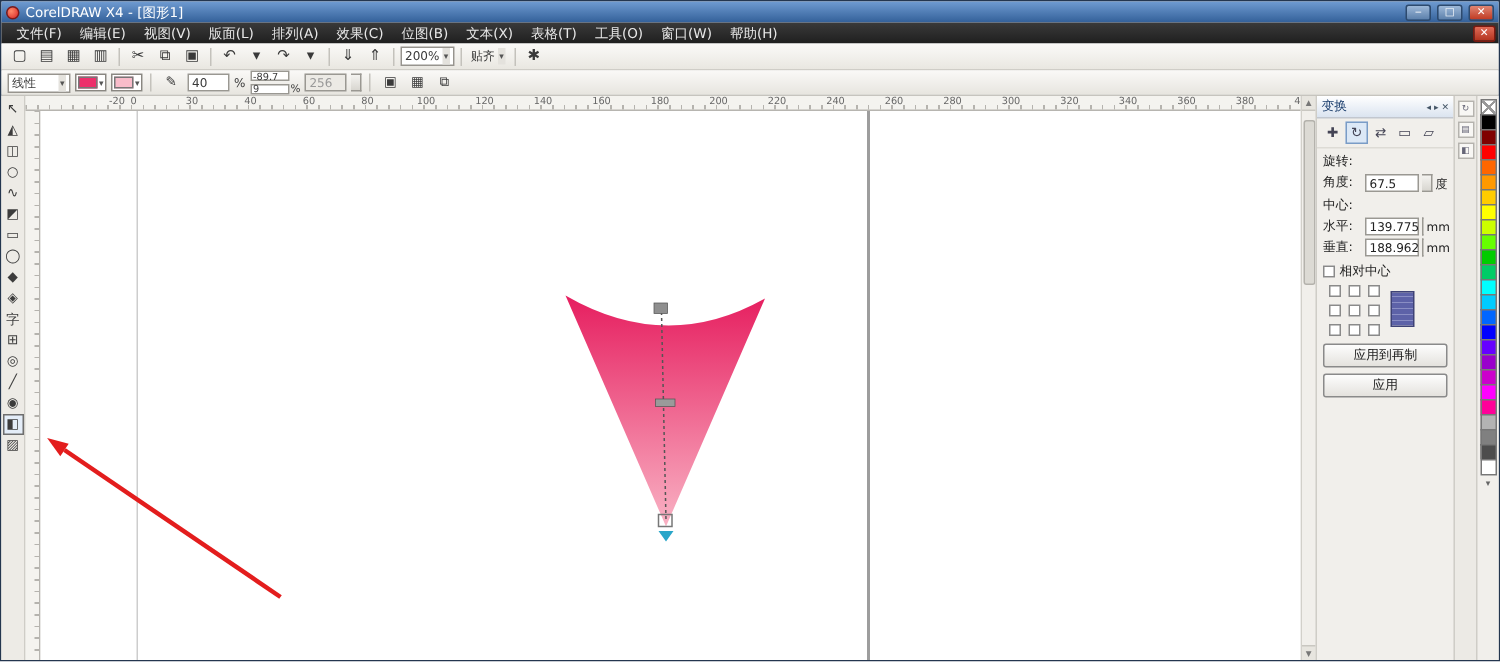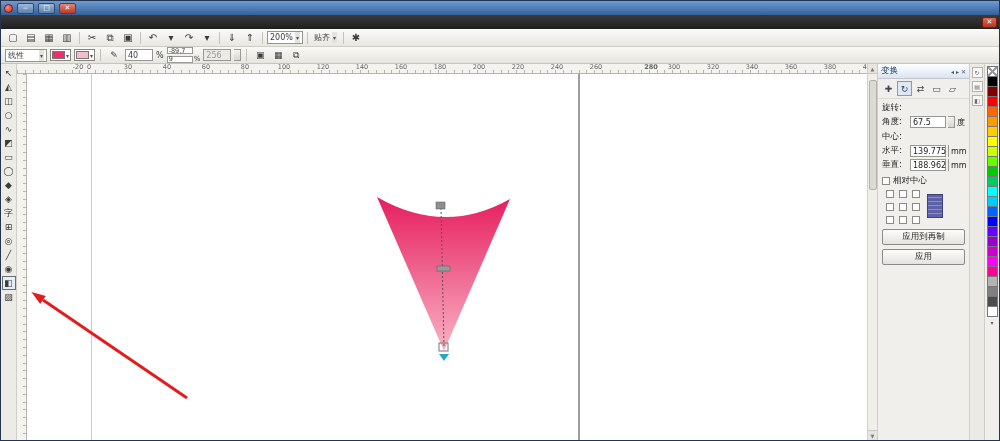--- a/index.html
+++ b/index.html
@@ -112,26 +112,41 @@
 
   .overlay { position:absolute; left:0; top:0; z-index:50; pointer-events:none; }
 </style>
 </head>
 <body>
 
 <div class="window">
 
   <div class="titlebar">
     <span class="app-icon"></span>
+    <span class="title-text">CorelDRAW X4 - [图形1]</span>
     <span class="winbtn">‒</span>
     <span class="winbtn">□</span>
     <span class="winbtn close">✕</span>
   </div>
 
   <div class="menubar">
+    <span id="menu-items" style="display:flex">
+        <span class="menu-item">文件(F)</span>
+        <span class="menu-item">编辑(E)</span>
+        <span class="menu-item">视图(V)</span>
+        <span class="menu-item">版面(L)</span>
+        <span class="menu-item">排列(A)</span>
+        <span class="menu-item">效果(C)</span>
+        <span class="menu-item">位图(B)</span>
+        <span class="menu-item">文本(X)</span>
+        <span class="menu-item">表格(T)</span>
+        <span class="menu-item">工具(O)</span>
+        <span class="menu-item">窗口(W)</span>
+        <span class="menu-item">帮助(H)</span>
+      </span>
     <span class="menu-spacer"></span>
     <span class="doc-close">✕</span>
   </div>
 
   <div class="toolbar">
     <span id="tb-buttons">
         <span class="tb-btn">▢</span>
         <span class="tb-btn">▤</span>
         <span class="tb-btn">▦</span>
         <span class="tb-btn">▥</span>
@@ -234,21 +249,21 @@
           <span class="rlabel" style="left: 228px;">80</span>
           <span class="rlabel" style="left: 267px;">100</span>
           <span class="rlabel" style="left: 306px;">120</span>
           <span class="rlabel" style="left: 345px;">140</span>
           <span class="rlabel" style="left: 384px;">160</span>
           <span class="rlabel" style="left: 423px;">180</span>
           <span class="rlabel" style="left: 462px;">200</span>
           <span class="rlabel" style="left: 501px;">220</span>
           <span class="rlabel" style="left: 540px;">240</span>
           <span class="rlabel" style="left: 579px;">260</span>
-          <span class="rlabel" style="left: 634px; font-weight: bold;">280</span>
+          <span class="rlabel" style="left: 618px;">280</span>
           <span class="rlabel" style="left: 657px;">300</span>
           <span class="rlabel" style="left: 696px;">320</span>
           <span class="rlabel" style="left: 735px;">340</span>
           <span class="rlabel" style="left: 774px;">360</span>
           <span class="rlabel" style="left: 813px;">380</span>
           <span class="rlabel" style="left: 852px;">400</span>
         </div>
       <div class="canvas-row">
         <div class="vruler"></div>
         <div class="canvas">

